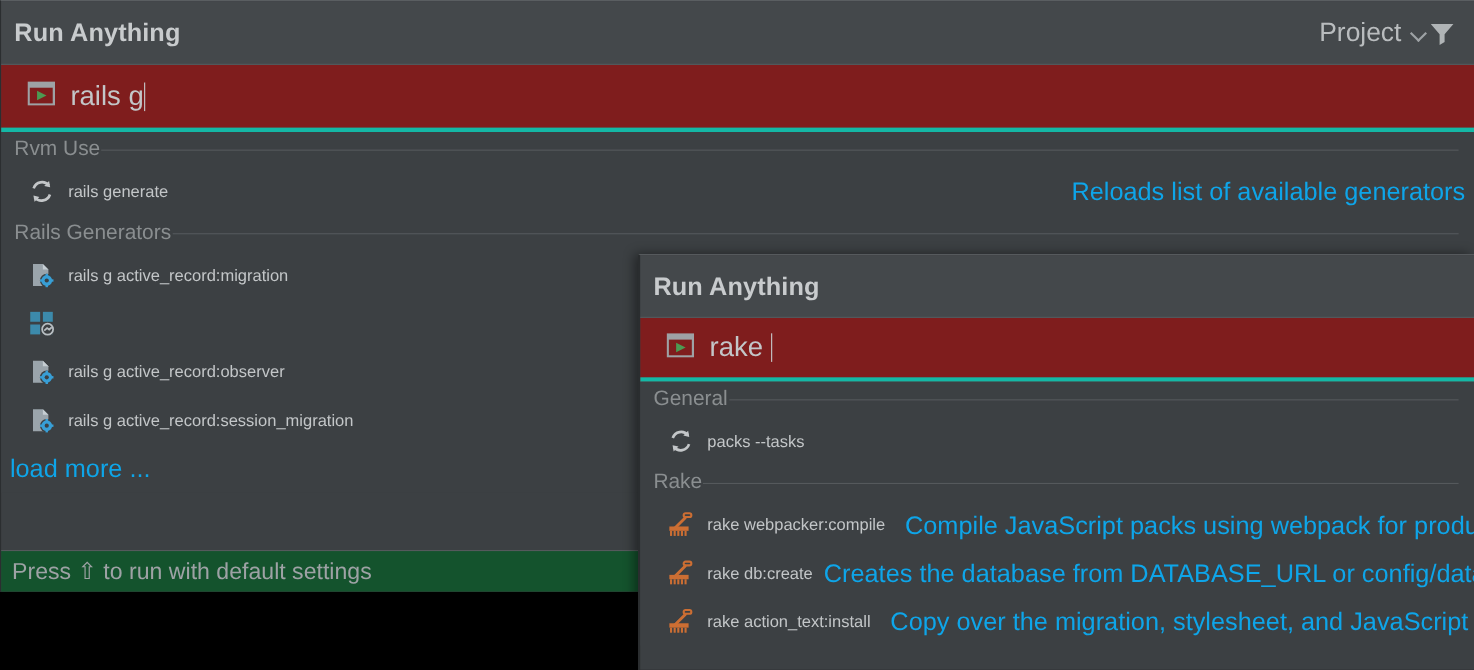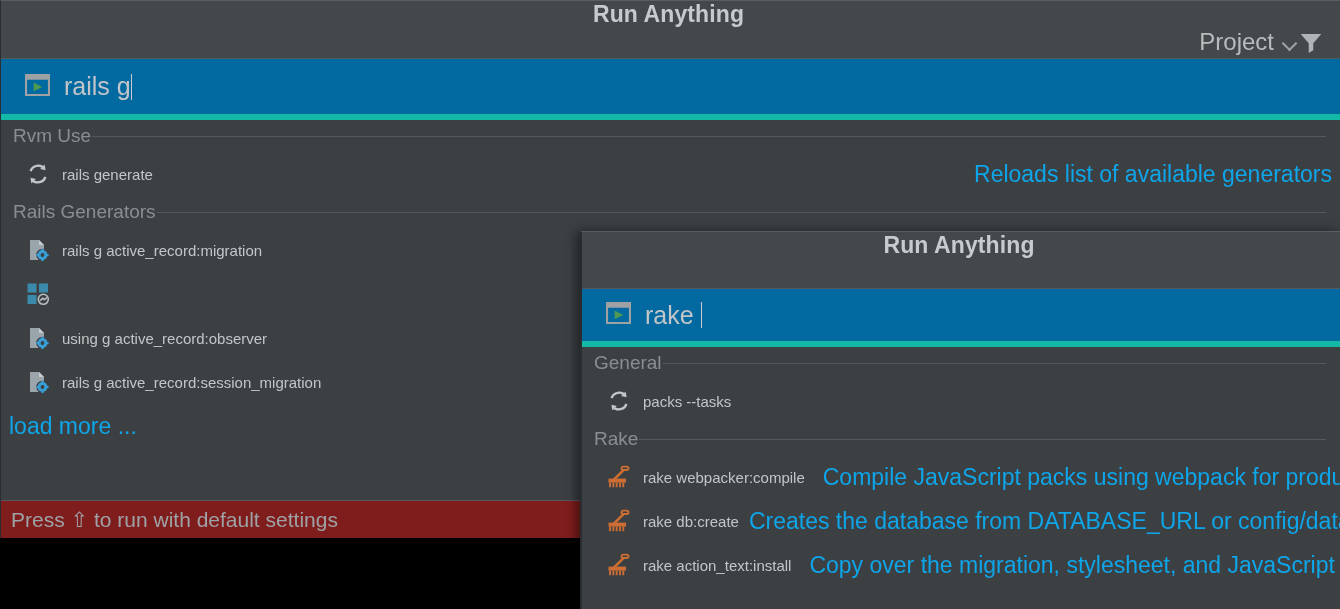--- a/index.html
+++ b/index.html
@@ -53,21 +53,20 @@
   }
 
   
   .panel-header {
     position: relative;
     background: #44484b;
     box-sizing: border-box;
     display: flex;
     align-items: center;
     border-bottom: 1px solid #55595c;
-    flex-direction: column;
   }
   #panel-back .panel-header { height: 58px; padding: 0 16px 0 12px; }
   #panel-front .panel-header { height: 57px; padding: 0 16px 0 12px; }
 
   .panel-title {
     font-size: 23px;
     font-weight: bold;
     color: #c8cbcd;
     letter-spacing: 0.1px;
     white-space: nowrap;
@@ -104,25 +103,25 @@
     width: 9px;
     height: 9px;
     border-right: 2.2px solid #9ea2a5;
     border-bottom: 2.2px solid #9ea2a5;
     transform: rotate(45deg);
   }
   .filter-icon { width: 26px; height: 26px; display: block; }
 
   
   .search-row {
-    background: #0369a1;
-    box-sizing: border-box;
-    display: flex;
-    align-items: center;
-    border-bottom: 6px solid #14b8a6;
+    background: #7f1d1d;
+    box-sizing: border-box;
+    display: flex;
+    align-items: center;
+    border-bottom: 4px solid #14b8a6;
   }
   #panel-back .search-row { height: 61px; padding-left: 24px; }
   #panel-front .search-row { height: 58px; padding-left: 24px; }
 
   .console-icon {
     width: 25px;
     height: 22px;
     flex: none;
     margin-right: 14px;
   }
@@ -212,21 +211,21 @@
     color: #0ea5e9;
   }
 
   
   .panel-footer {
     position: absolute;
     left: 0;
     bottom: 0;
     width: 580px;
     height: 38px;
-    background: #7f1d1d;
+    background: #14532d;
     border-top: 1px solid #55595c;
     display: flex;
     align-items: center;
     padding-left: 10px;
     box-sizing: border-box;
   }
   .panel-footer .hint {
     font-size: 21px;
     color: #9ea2a5;
     white-space: nowrap;
@@ -333,21 +332,21 @@
             <g fill="#389fd6">
               <circle cx="16.5" cy="17" r="4.9"></circle>
               <rect x="15.4" y="10.9" width="2.2" height="3"></rect>
               <rect x="15.4" y="20.1" width="2.2" height="3"></rect>
               <rect x="10.4" y="15.9" width="3" height="2.2"></rect>
               <rect x="19.6" y="15.9" width="3" height="2.2"></rect>
             </g>
             <circle cx="16.5" cy="17" r="1.9" fill="#3c4043"></circle>
           </svg>
         </span>
-        <span class="cmd">using g active_record:observer</span>
+        <span class="cmd">rails g active_record:observer</span>
       </div>
 
       <div class="row">
         <span class="icon-slot">
           <svg width="24" height="24" viewBox="0 0 24 24" aria-hidden="true">
             <path d="M4 2 h9 l5 5 v15 h-14 z" fill="#9aa4ab"></path>
             <path d="M13 2 l5 5 h-5 z" fill="#c6ced3"></path>
             <circle cx="16.5" cy="17" r="6.2" fill="#3c4043"></circle>
             <g fill="#389fd6">
               <circle cx="16.5" cy="17" r="4.9"></circle>

